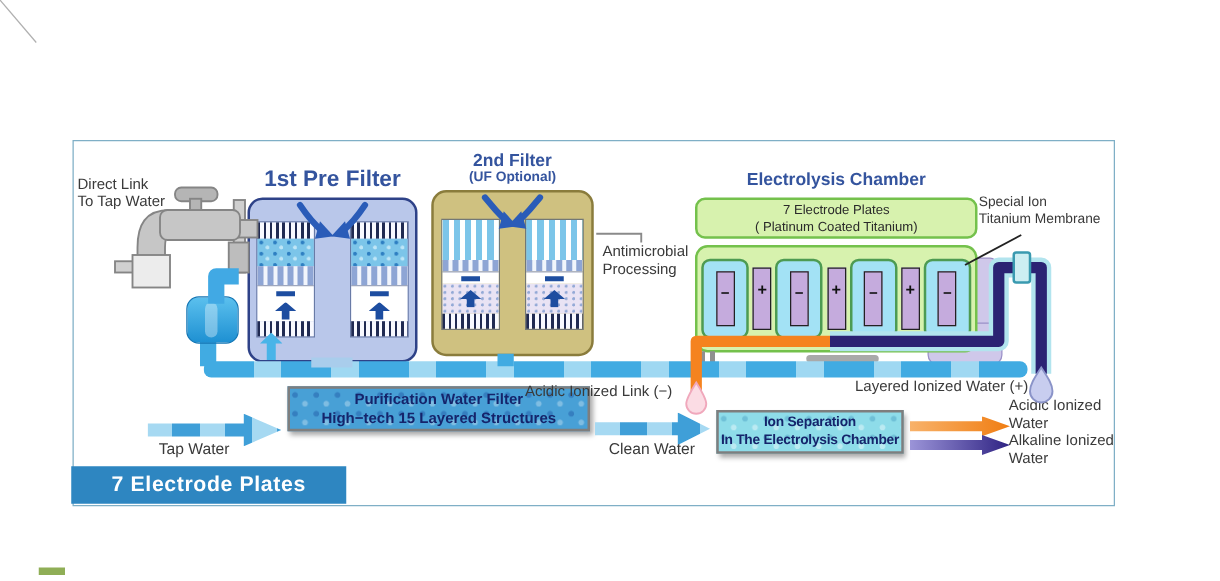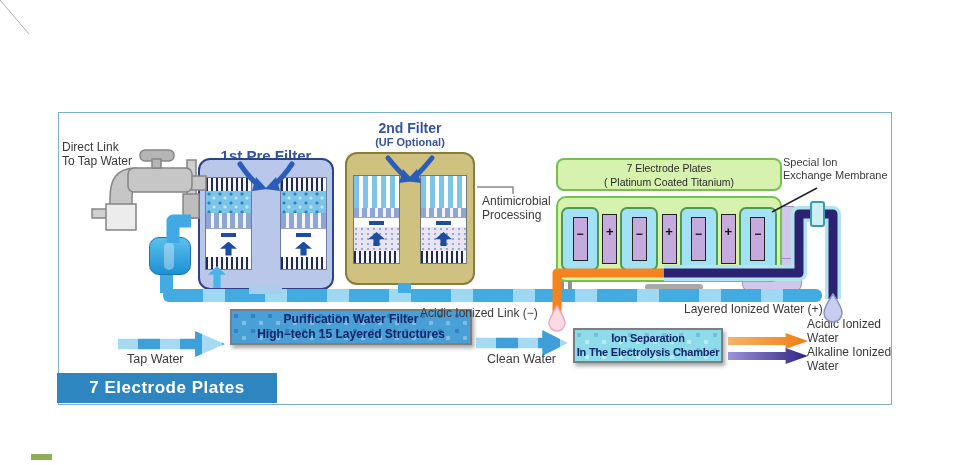--- a/index.html
+++ b/index.html
@@ -67,27 +67,28 @@
 </head>
 <body>
 
 <div class="stage">
 
 
   <div class="frame"></div>
 
   <div class="lbl" style="left:62px;top:140px">Direct Link
 To Tap Water</div>
-  <div class="blue-title" style="left:198px;top:148px;width:136px;font-size:15px">1st Pre Filter</div>
+  <div class="blue-title" style="left:198px;top:134px;width:136px;font-size:18px">1st Pre Filter</div>
   <div class="blue-title" style="left:345px;top:121px;width:130px;font-size:14px">2nd Filter</div>
   <div class="blue-title" style="left:345px;top:136px;width:130px;font-size:11px;font-weight:600">(UF Optional)</div>
   <div class="lbl" style="left:482px;top:194px">Antimicrobial
 Processing</div>
+  <div class="blue-title" style="left:556px;top:136px;width:226px;font-size:14px">Electrolysis Chamber</div>
   <div class="lbl" style="left:783px;top:156px;width:108px;font-size:11px">Special Ion
-Exchange Membrane</div>
+Titanium Membrane</div>
 
   <div class="filter f1">
     <div class="mediacol" style="left:5px;top:17px">
       <div class="comb" style="height:13px"></div>
       <div class="speckle" style="height:22px"></div>
       <div class="dashrows" style="height:15px"></div>
       <div class="wdash" style="height:11px"></div>
       <div class="warrow" style="height:17px">
           <div class="uparr"></div>
         </div>

